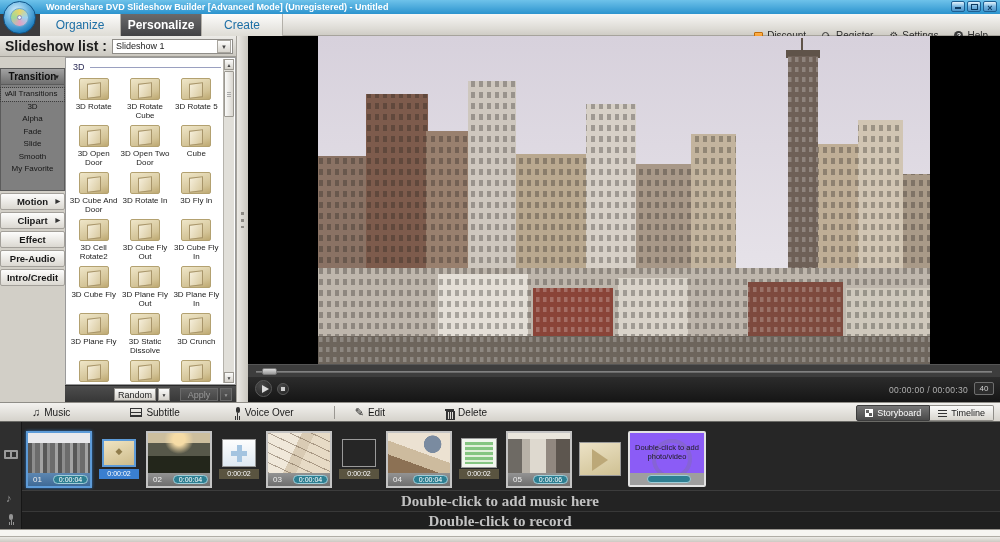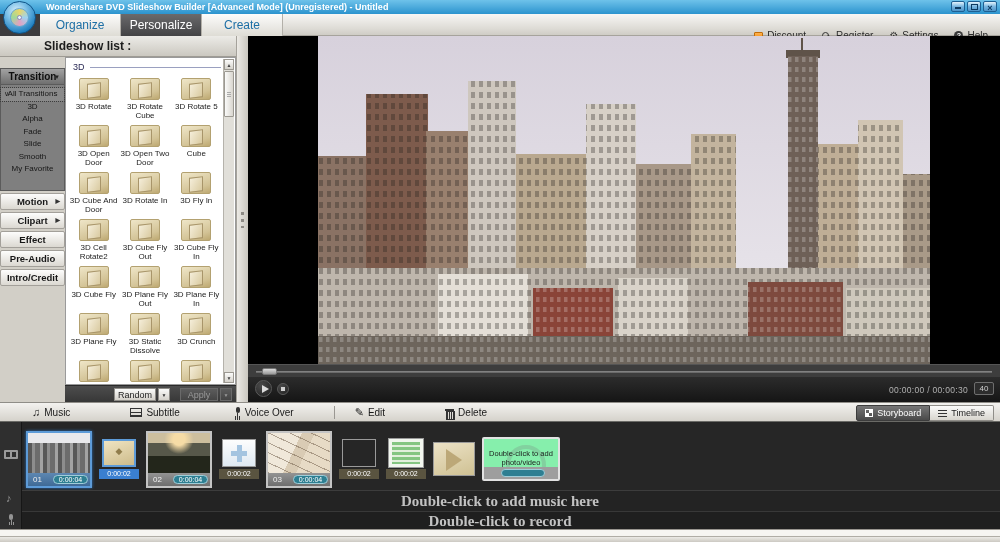--- a/index.html
+++ b/index.html
@@ -19,42 +19,42 @@
   .winbtn .g-res { position:absolute; left:3px; top:2px; width:7px; height:6px; border:1px solid #0d3a60; background:transparent; }
   .winbtn .g-close { position:absolute; left:0; right:0; top:-1px; text-align:center; color:#0d3a60; font-size:9px; font-weight:bold; }
 
   
   .tabstrip { position:absolute; left:0; top:14px; width:1000px; height:22px;
     background:linear-gradient(180deg,#f7f6f4,#dddbd5 70%,#cfccc5); border-bottom:1px solid #a6a39c; }
   .tabstrip .darkcorner { position:absolute; left:0; top:0; width:40px; height:22px; background:#3c3c3e; }
   .tabs { position:absolute; left:40px; top:0; display:flex; height:22px; }
   .tab { width:81px; height:22px; line-height:22px; text-align:center; font-size:12px;
     color:#1d6fa5; background:linear-gradient(180deg,#fcfcfb,#dedcd5); border-right:1px solid #b3b0a9; cursor:pointer; }
-  .tab.active { background:linear-gradient(180deg,#6a6a6c,#434345); color:#fff; font-weight:normal; }
+  .tab.active { background:linear-gradient(180deg,#6a6a6c,#434345); color:#fff; font-weight:bold; }
   .logo { position:absolute; left:3px; top:1px; width:33px; height:33px; border-radius:50%;
     background:radial-gradient(circle at 40% 30%, #d9effb 0%, #7cc0e8 35%, #1f7fbf 75%, #135d92 100%);
     border:1px solid #0f5488; z-index:5; }
   .logo .disc { position:absolute; left:6px; top:6px; width:19px; height:19px; border-radius:50%;
     background:conic-gradient(#e8d66a,#9ed3f0,#e3a0c0,#9fd89a,#e8d66a); border:1px solid #6aa7cc; }
   .logo .hole { position:absolute; left:13px; top:13px; width:5px; height:5px; border-radius:50%; background:#eaf4fa; border:1px solid #88b; }
 
   .top-actions { position:absolute; right:12px; top:16px; display:flex; gap:16px; font-size:10px; color:#2a2a2a; align-items:center; }
   .top-actions .act { display:flex; align-items:center; gap:4px; cursor:pointer; }
   .ic-discount { width:9px; height:8px; background:linear-gradient(180deg,#ffb24d,#ef8a12); border-radius:1px; border:1px solid #c06c08; }
   .ic-key { width:10px; height:10px; position:relative; }
   .ic-key::before { content:""; position:absolute; left:0; top:1px; width:5px; height:5px; border:1.5px solid #333; border-radius:50%; }
   .ic-key::after { content:""; position:absolute; left:5px; top:5px; width:5px; height:2px; background:#333; transform:rotate(35deg); }
   .ic-gear { font-size:10px; color:#333; line-height:10px; }
   .ic-help { width:9px; height:9px; border-radius:50%; background:#3a3a3a; color:#fff; font-size:7px; line-height:9px; text-align:center; font-weight:bold; }
 
   
   .slideshow-row { position:absolute; left:0; top:36px; width:245px; height:21px;
     background:linear-gradient(180deg,#ecebe7,#cbc8c0); border-bottom:1px solid #9e9b94;
     display:flex; align-items:center; padding:0 12px 0 5px; }
-  .slideshow-row .lbl { font-size:12px; font-weight:bold; color:#1c1c1c; margin-right:5px; white-space:nowrap;margin-left:39px; }
+  .slideshow-row .lbl { font-size:14px; font-weight:bold; color:#1c1c1c; margin-right:5px; white-space:nowrap; }
   .combo { flex:1; height:15px; background:#fff; border:1px solid #8f8d88; display:flex; align-items:center; position:relative; }
   .combo .val { flex:1; font-size:9px; color:#222; padding-left:3px; }
   .combo .btn { width:14px; height:13px; margin-right:1px; background:linear-gradient(180deg,#fdfdfc,#d8d5ce); border:1px solid #a8a59e; font-size:6px; color:#444; text-align:center; line-height:12px; }
 
   
   .sidebar { position:absolute; left:0; top:57px; width:65px; height:345px; background:#d2cfc7; }
   .trans-header { height:17px; background:linear-gradient(180deg,#a2a2a2,#6f6f6f); border:1px solid #5b5b5b;
     font-size:10px; font-weight:bold; color:#0f0f0f; text-align:center; line-height:16px; position:relative; cursor:pointer;margin-top:11px; }
   .trans-header .caret { position:absolute; right:4px; top:0; font-size:6px; color:#222; }
   .trans-list { background:#7f7f7f; border:1px solid #5b5b5b; border-top:none; padding:3px 0 14px; }
@@ -179,21 +179,21 @@
   .tt0 { background:linear-gradient(160deg,#efe4c2,#cdbb8a); position:relative; }
   .tt0::after { content:"◆"; position:absolute; left:0; right:0; top:5px; text-align:center; font-size:9px; color:rgba(130,110,60,.85); }
   .tt1 { background:linear-gradient(180deg,#fdfdfd,#dfe9f2); position:relative; }
   .tt1::before { content:""; position:absolute; left:8px; top:11px; width:16px; height:5px; background:#a4c4e0; }
   .tt1::after { content:""; position:absolute; left:13.5px; top:5px; width:5px; height:17px; background:#a4c4e0; }
   .tt2 { background:linear-gradient(135deg,#ead festive,#e8dcb8 0 55%,#c3ae7e 55%); }
   .tt3 { background:repeating-linear-gradient(180deg,#85c682 0 3px,#e2f0dc 3px 5px); border:3px solid #f2f7ef; outline:1px solid #9a9a9a; }
   .tt4 { width:42px; height:34px; background:linear-gradient(160deg,#ece2c6,#cfc193); position:relative; border:1px solid #9a9a9a; }
   .tt4::after { content:""; position:absolute; left:12px; top:6px; border-left:16px solid #bca878; border-top:11px solid transparent; border-bottom:11px solid transparent; }
 
-  .sb-placeholder { width:78px; height:44px; background:#86efac; border:2px solid #e2e2e2; border-radius:2px;
+  .sb-placeholder { width:78px; height:56px; background:#8b5cf6; border:2px solid #e2e2e2; border-radius:2px;
     position:relative; cursor:pointer; overflow:hidden; }
   .sb-placeholder::before { content:""; position:absolute; left:22px; top:6px; width:32px; height:32px; border-radius:50%;
     border:4px solid rgba(120,120,120,.25); }
   .sb-ph-text { position:relative; font-size:7.5px; color:#1c1c1c; text-align:center; padding:10px 4px 0; line-height:9px; }
   .sb-ph-bar { position:absolute; left:0; right:0; bottom:0; height:12px; background:#9e9e9e; }
   .sb-ph-pill { position:absolute; left:17px; bottom:2px; width:44px; height:8px; border-radius:4px; background:#2e7f92; border:1px solid #9fcdd8; }
 
   .music-row { position:absolute; left:0; top:490px; width:1000px; height:21px; background:#232323; border-top:1px solid #3c3c3c;
     text-align:center; line-height:20px; cursor:pointer; }
   .record-row { position:absolute; left:0; top:511px; width:1000px; height:18px; background:#1f1f1f; border-top:1px solid #383838;
@@ -247,20 +247,24 @@
     </div>
   </div>
 </div>
 <div class="logo">
     <div class="disc"></div>
     <div class="hole"></div>
   </div>
 
 <div class="slideshow-row">
   <span class="lbl">Slideshow list :</span>
+  <div class="combo">
+    <span class="val">Slideshow 1</span>
+    <span class="btn">▼</span>
+  </div>
 </div>
 
 <div class="sidebar">
   <div class="trans-header">
     <span>Transition</span>
     <span class="caret">▼</span>
   </div>
   <div class="trans-list">
     <div class="trans-item selected"><span class="expand">∨</span><span>All Transitions</span></div>
     <div class="trans-item">3D</div>
@@ -533,23 +537,41 @@
       <div class="sb-info">
           <span class="sb-num">03</span>
           <span class="sb-pill">0:00:04</span>
         </div>
       </div>
   </div>
   <div class="sb-trans">
     <div class="sb-ttile tt2"></div>
     <div class="sb-badge">0:00:02</div>
   </div>
+  <div class="sb-slide">
+    <div class="sb-frame">
+        <div class="sb-img sb-img3"></div>
+      <div class="sb-info">
+          <span class="sb-num">04</span>
+          <span class="sb-pill">0:00:04</span>
+        </div>
+      </div>
+  </div>
   <div class="sb-trans">
     <div class="sb-ttile tt3"></div>
     <div class="sb-badge">0:00:02</div>
+  </div>
+  <div class="sb-slide">
+    <div class="sb-frame">
+        <div class="sb-img sb-img4"></div>
+      <div class="sb-info">
+          <span class="sb-num">05</span>
+          <span class="sb-pill">0:00:06</span>
+        </div>
+      </div>
   </div>
   <div class="sb-trans">
     <div class="sb-ttile tt4"></div>
   </div>
   <div class="sb-placeholder">
     <div class="sb-ph-text">Double-click to add photo/video</div>
     <div class="sb-ph-bar">
         <div class="sb-ph-pill"></div>
       </div>
   </div>

